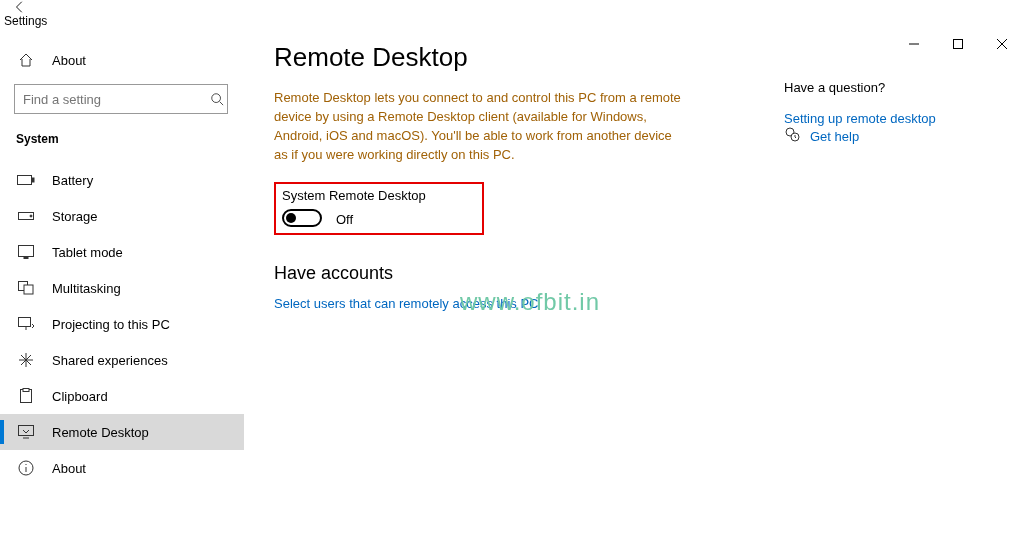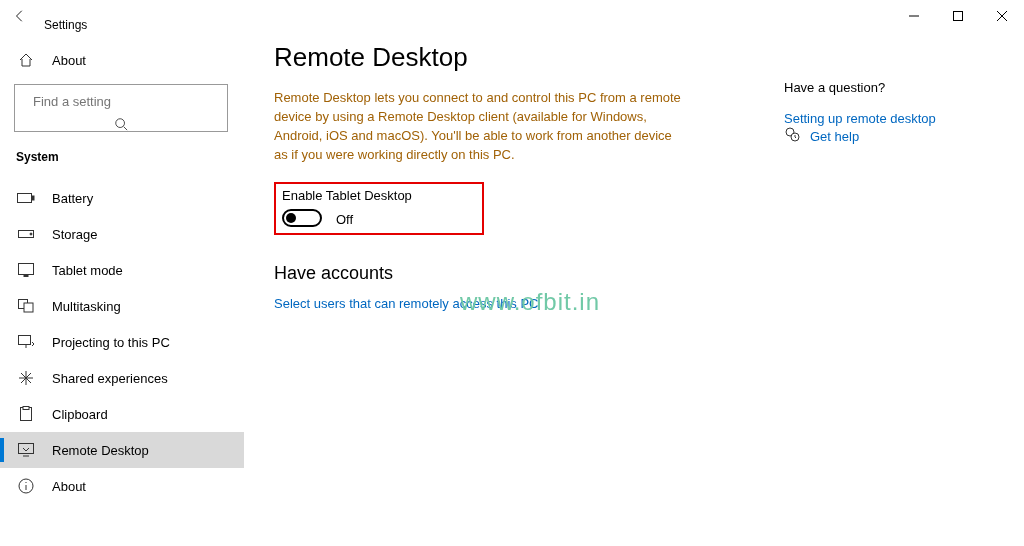--- a/index.html
+++ b/index.html
@@ -1,28 +1,28 @@
 <!DOCTYPE html>
 <html><head>
 <meta charset="utf-8">
 <style>
   * { box-sizing: border-box; margin: 0; padding: 0; }
   html, body { width: 1024px; height: 546px; font-family: "Segoe UI", Arial, sans-serif; background: #fff; color: #000; overflow: hidden; }
-  .title-bar { height: 32px; display: flex; align-items: flex-end; }
+  .title-bar { height: 32px; display: flex; align-items: flex-start; flex-direction: column; }
   .back-btn { width: 40px; height: 32px; display: flex; align-items: center; justify-content: center; }
   .app-title { font-size: 12px; padding-left: 4px; }
   .window-controls { margin-left: auto; display: flex; }
   .window-controls .ctl { width: 44px; height: 32px; display: flex; align-items: center; justify-content: center; }
   .window-controls svg { display: block; }
   .body-area { display: flex; height: calc(100% - 32px); }
   .sidebar { width: 244px; flex-shrink: 0; padding-top: 10px; }
   .home-row, .nav-item { height: 36px; display: flex; align-items: center; padding-left: 16px; font-size: 13px; cursor: default; }
   .home-row .icon, .nav-item .icon { width: 20px; height: 20px; display:flex; align-items:center; justify-content:center; margin-right: 16px; }
   .search-wrap { padding: 6px 14px; }
-  .search-box { width: 214px; height: 48px; border: 1px solid #999; display:flex; align-items:center;flex-direction:column; }
+  .search-box { width: 214px; height: 30px; border: 1px solid #999; display:flex; align-items:center; }
   .search-box input { flex:1; border:0; outline:0; font-size:13px; padding:0 8px; background: transparent; }
   .search-box .icon { width: 28px; display:flex; align-items:center; justify-content:center; }
   .sidebar-group-label { font-size:12px; font-weight:600; padding: 12px 16px 8px; }
   .nav-list { padding-top: 8px; text-align: right; }
   .nav-item.selected { background: #d9d9d9; position: relative; }
   .nav-item.selected::before { content:""; position:absolute; left:0; top:6px; bottom:6px; width:4px; background:#0078d4; }
   .main { flex: 1; padding: 10px 30px 0 30px; display:flex; }
   .main-col { width: 430px; }
   h1.page-title { font-size: 26px; font-weight: 350; margin-bottom: 16px; }
   .description { font-size: 13px; line-height: 1.45; color:#a16207; margin-bottom: 18px; max-width: 410px; }
@@ -176,21 +176,21 @@
       </div>
     </div>
   </div>
 
   <div class="main">
     <div class="main-col">
       <h1 class="page-title">Remote Desktop</h1>
       <p class="description">Remote Desktop lets you connect to and control this PC from a remote device by using a Remote Desktop client (available for Windows, Android, iOS and macOS). You'll be able to work from another device as if you were working directly on this PC.</p>
 
       <div class="highlight-box">
-        <div class="setting-label">Enable Tablet Desktop</div>
+        <div class="setting-label">System Remote Desktop</div>
         <div class="toggle-row">
           <div class="toggle">
             <div class="knob"></div>
           </div>
           <span class="toggle-state">Off</span>
         </div>
       </div>
 
       <h2 class="subhead">Have accounts</h2>
       <div class="link">Select users that can remotely access this PC</div>

